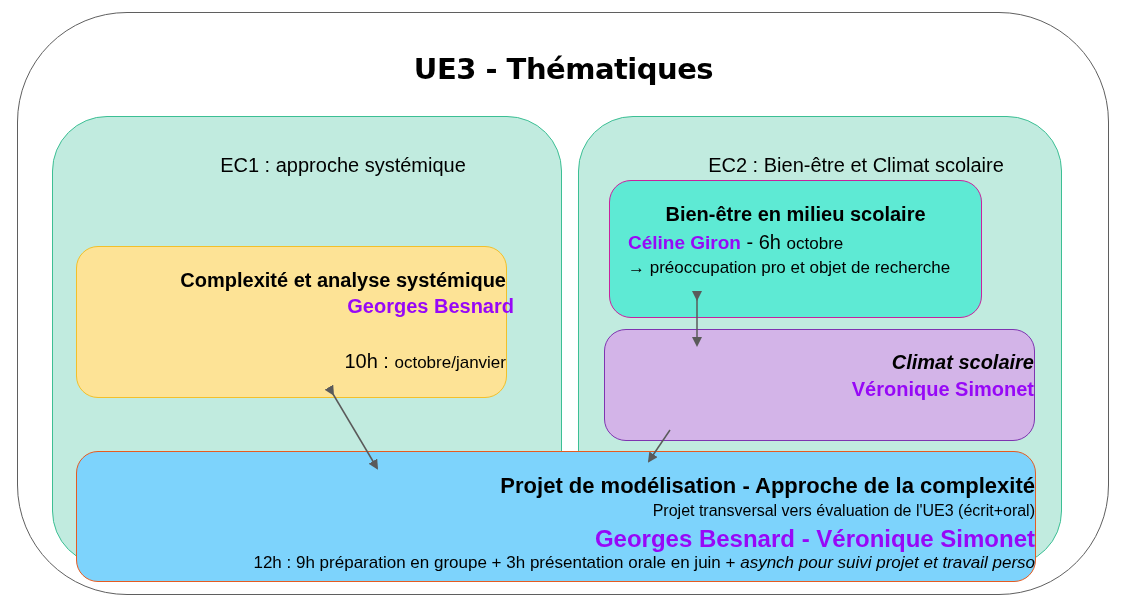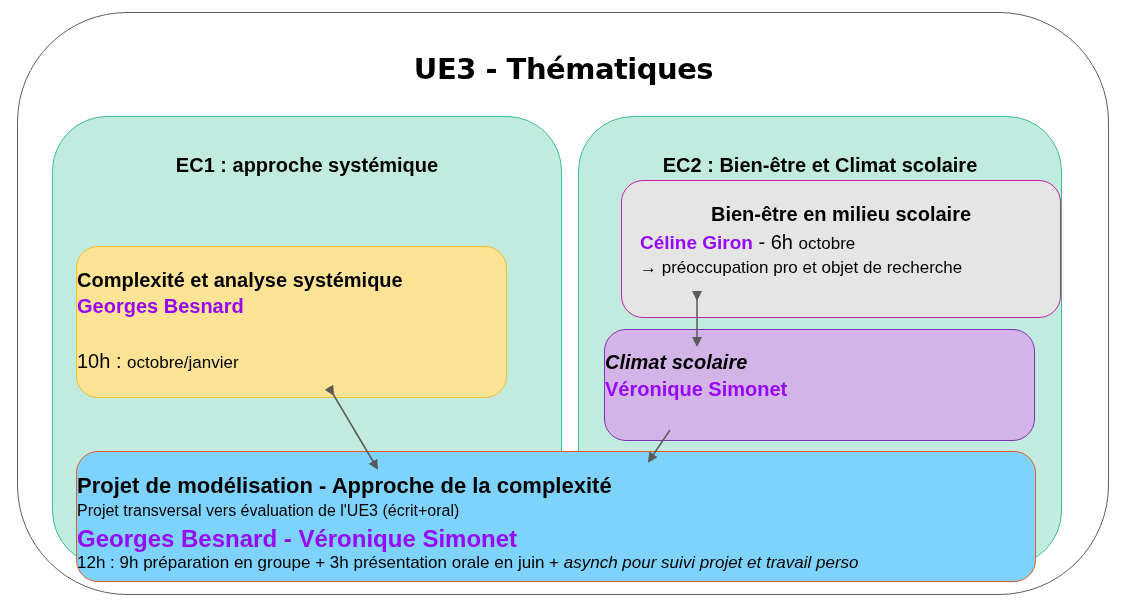--- a/index.html
+++ b/index.html
@@ -5,26 +5,26 @@
   html, body { margin:0; padding:0; background:#ffffff; }
   body { width:1127px; height:613px; position:relative; overflow:hidden;
          font-family:"Liberation Sans", "DejaVu Sans", sans-serif; color:#000; }
   .outer { position:absolute; left:17px; top:12px; width:1092px; height:583px;
            border:1.5px solid #5f5f5f; border-radius:110px; box-sizing:border-box; background:#fff; }
   .title { position:absolute; left:0; top:52px; width:1127px; text-align:center;
            font-family:"DejaVu Sans", sans-serif; font-weight:bold; font-size:29px; letter-spacing:-0.5px; }
   .ec { position:absolute; background:#c1ebdf; border:1.5px solid #3cbf94; border-radius:55px; box-sizing:border-box; }
   .ec1 { left:52px; top:116px; width:510px; height:450px; }
   .ec2 { left:578px; top:116px; width:484px; height:450px; }
-  .ec-title { position:absolute; left:0; width:100%; text-align:center; font-weight:bold; font-size:20px; }
+  .ec-title { position:absolute; left:0; width:100%; text-align:center; font-weight:normal; font-size:20px;padding-left:36px; }
   .ec1 .ec-title { top:37px; }
   .ec2 .ec-title { top:37px; }
-  .box { position:absolute; box-sizing:border-box; border-radius:22px; text-align:left; }
+  .box { position:absolute; box-sizing:border-box; border-radius:22px; text-align:right; }
   .box-complex { left:76px; top:246px; width:431px; height:152px; background:#fde396; border:1.5px solid #f2c02a; }
-  .box-bienetre { left:609px; top:180px; width:440px; height:138px; background:#e5e5e5; border:1.5px solid #c8229e; text-align:left;margin-left:12px; }
+  .box-bienetre { left:609px; top:180px; width:373px; height:138px; background:#5eead4; border:1.5px solid #c8229e; text-align:left; }
   .box-climat { left:604px; top:329px; width:431px; height:112px; background:#d3b4e8; border:1.5px solid #7e34b0; }
   .box-projet { left:76px; top:451px; width:960px; height:131px; background:#7dd3fc; border:1.5px solid #e65b21; }
   .b { font-weight:bold; }
   .purple { color:#9708f7; font-weight:bold; }
   .t20 { font-size:20px; }
   .t19 { font-size:19px; }
   .t17 { font-size:17px; }
   .t16 { font-size:16px; }
   .line { position:absolute; white-space:nowrap; }
   .it { font-style:italic; }
@@ -38,21 +38,21 @@
 
 <div class="ec ec1">
   <div class="ec-title">EC1 : approche systémique</div>
 </div>
 <div class="ec ec2">
   <div class="ec-title">EC2 : Bien-être et Climat scolaire</div>
 </div>
 
 <div class="box box-complex">
   <div class="line b t20" style="left:0;width:100%;top:22px;">Complexité et analyse systémique</div>
-  <div class="line purple t20" style="left:0;width:100%;top:48px;">Georges Besnard</div>
+  <div class="line purple t20" style="left:8px;width:100%;top:48px;">Georges Besnard</div>
   <div class="line" style="left:0;width:100%;top:103px;">
     <span class="t20">10h</span><span class="t20"> : </span><span class="t17">octobre/janvier</span>
   </div>
 </div>
 
 <div class="box box-bienetre">
   <div class="line b t20" style="left:0;width:100%;text-align:center;top:22px;">Bien-être en milieu scolaire</div>
   <div class="line" style="left:18px;top:50px;">
     <span class="purple t19">Céline Giron</span><span class="t20"> - 6h </span><span class="t17">octobre</span>
   </div>

